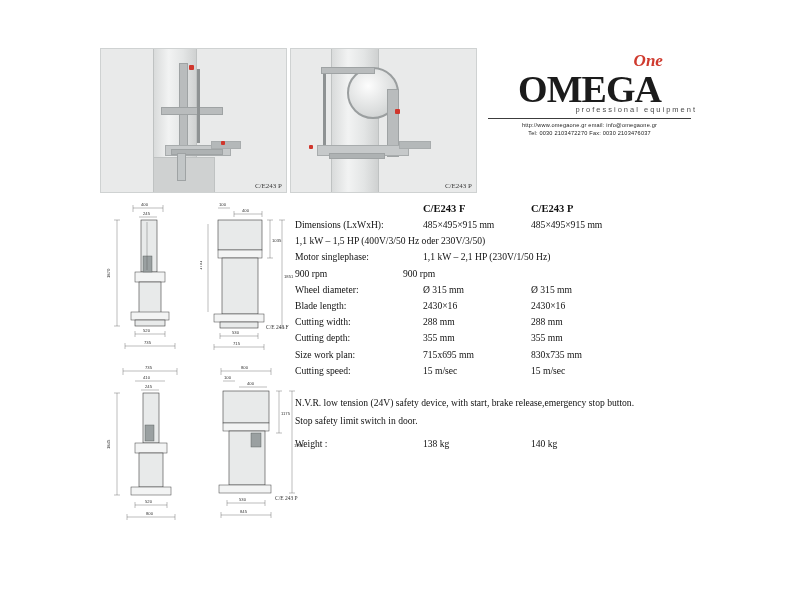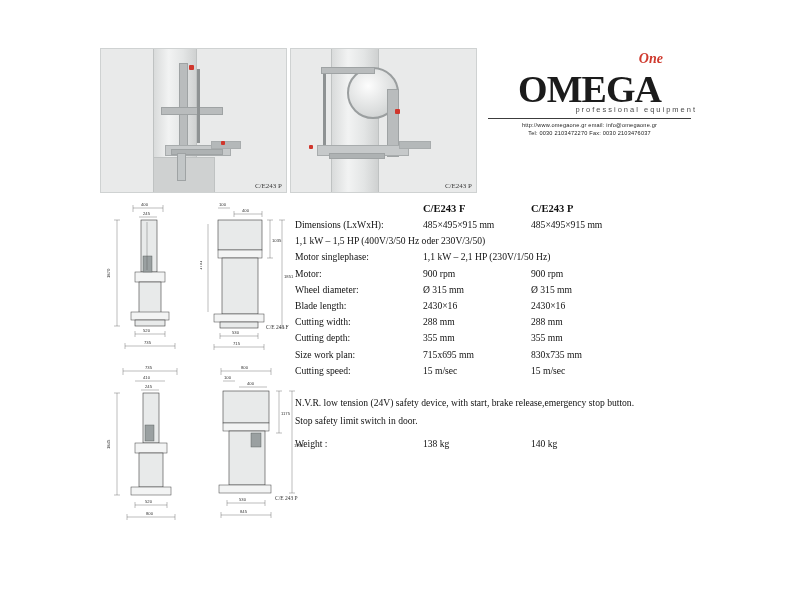--- a/index.html
+++ b/index.html
@@ -93,21 +93,21 @@
   #logo-wordmark .bigE {
     color: #1b1b1b;
   }
   #logo-one {
     position: absolute;
     right: -2px;
     top: -18px;
     font-family: "Liberation Serif", serif;
     font-style: italic;
     font-weight: bold;
-    font-size: 14px;
+    font-size: 17px;
     color: #cf3a2e;
     letter-spacing: 0px;
   }
   #logo-sub {
     font-family: "Liberation Sans", sans-serif;
     font-size: 7.5px;
     color: #4a4a4a;
     letter-spacing: 2px;
     margin-top: -3px;
     text-align: right;
@@ -235,21 +235,20 @@
     <div class="spec-row wide">
       <div class="v1">1,1 kW – 1,5 HP (400V/3/50 Hz oder 230V/3/50)</div>
     </div>
 
     <div class="spec-row wide">
       <div class="label">Motor singlephase:</div>
       <div class="v1">1,1 kW – 2,1 HP  (230V/1/50 Hz)</div>
     </div>
 
     <div class="spec-row">
-      <div class="label">Motor:</div>
       <div class="v1">900 rpm</div>
       <div class="v2">900 rpm</div>
     </div>
 
     <div class="spec-row">
       <div class="label">Wheel diameter:</div>
       <div class="v1">Ø 315 mm</div>
       <div class="v2">Ø 315 mm</div>
     </div>
 

